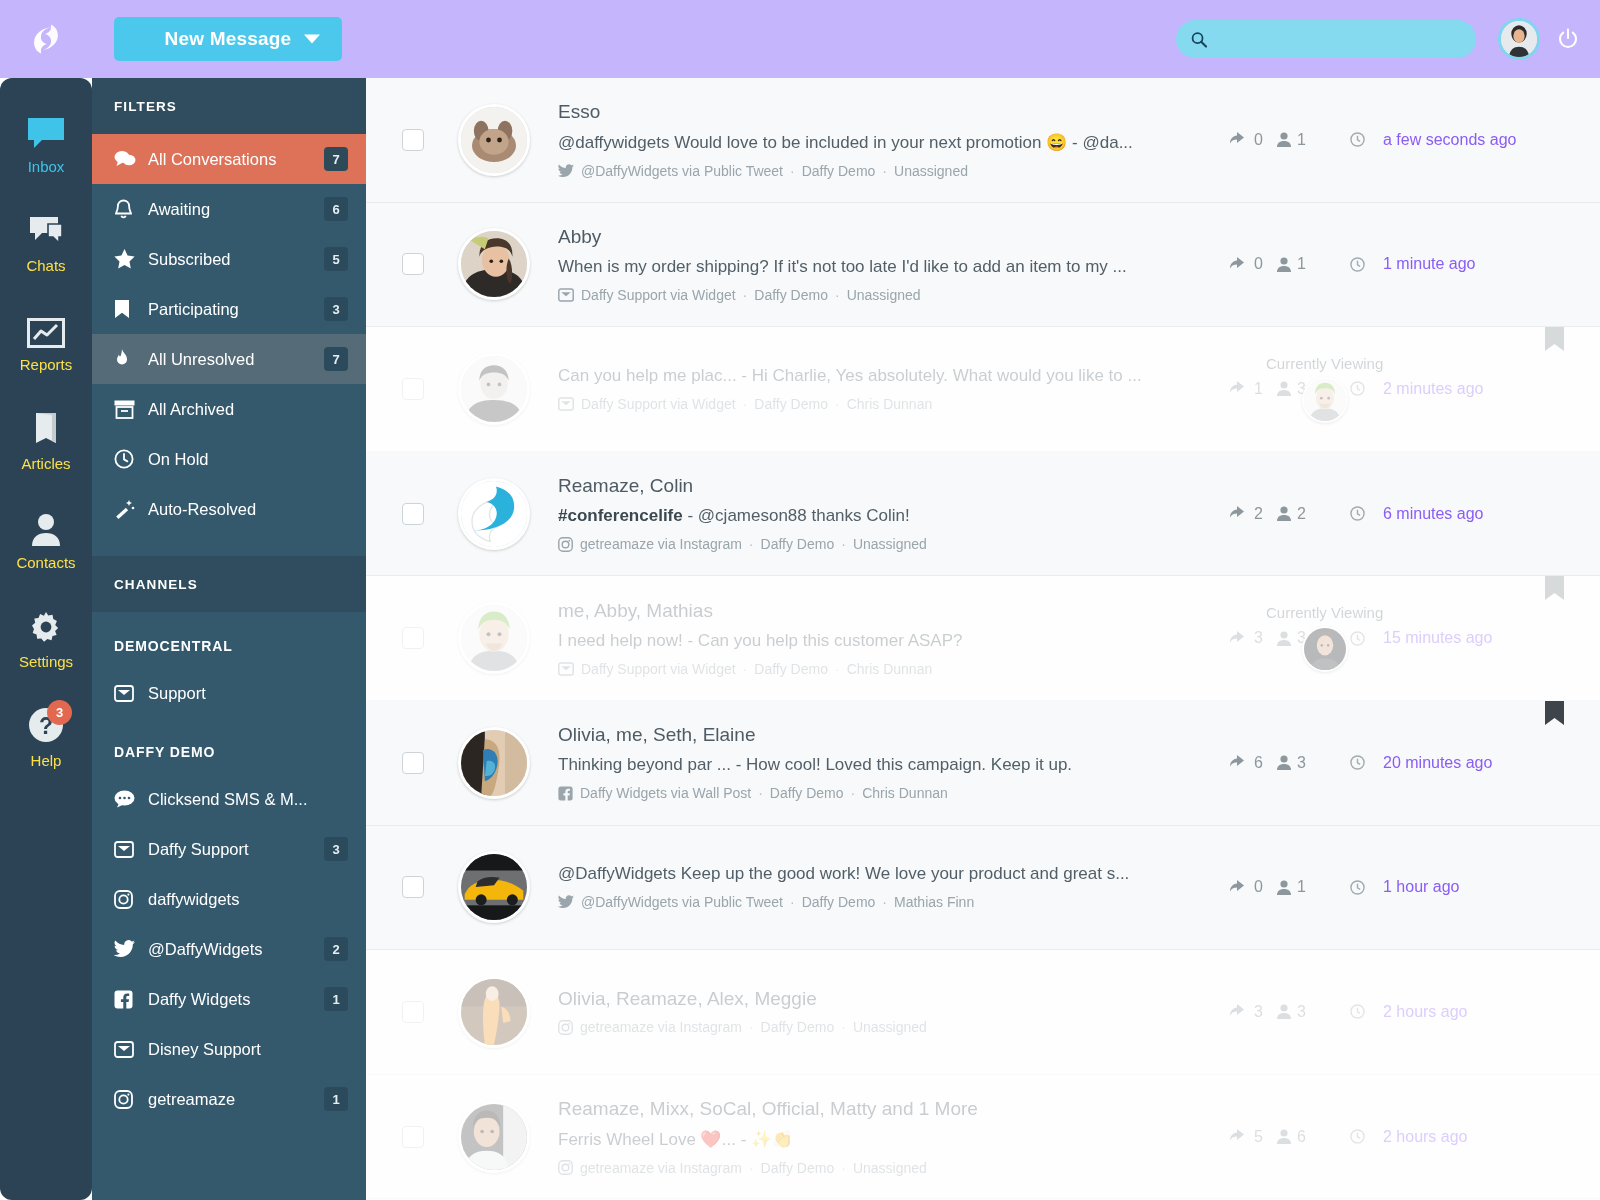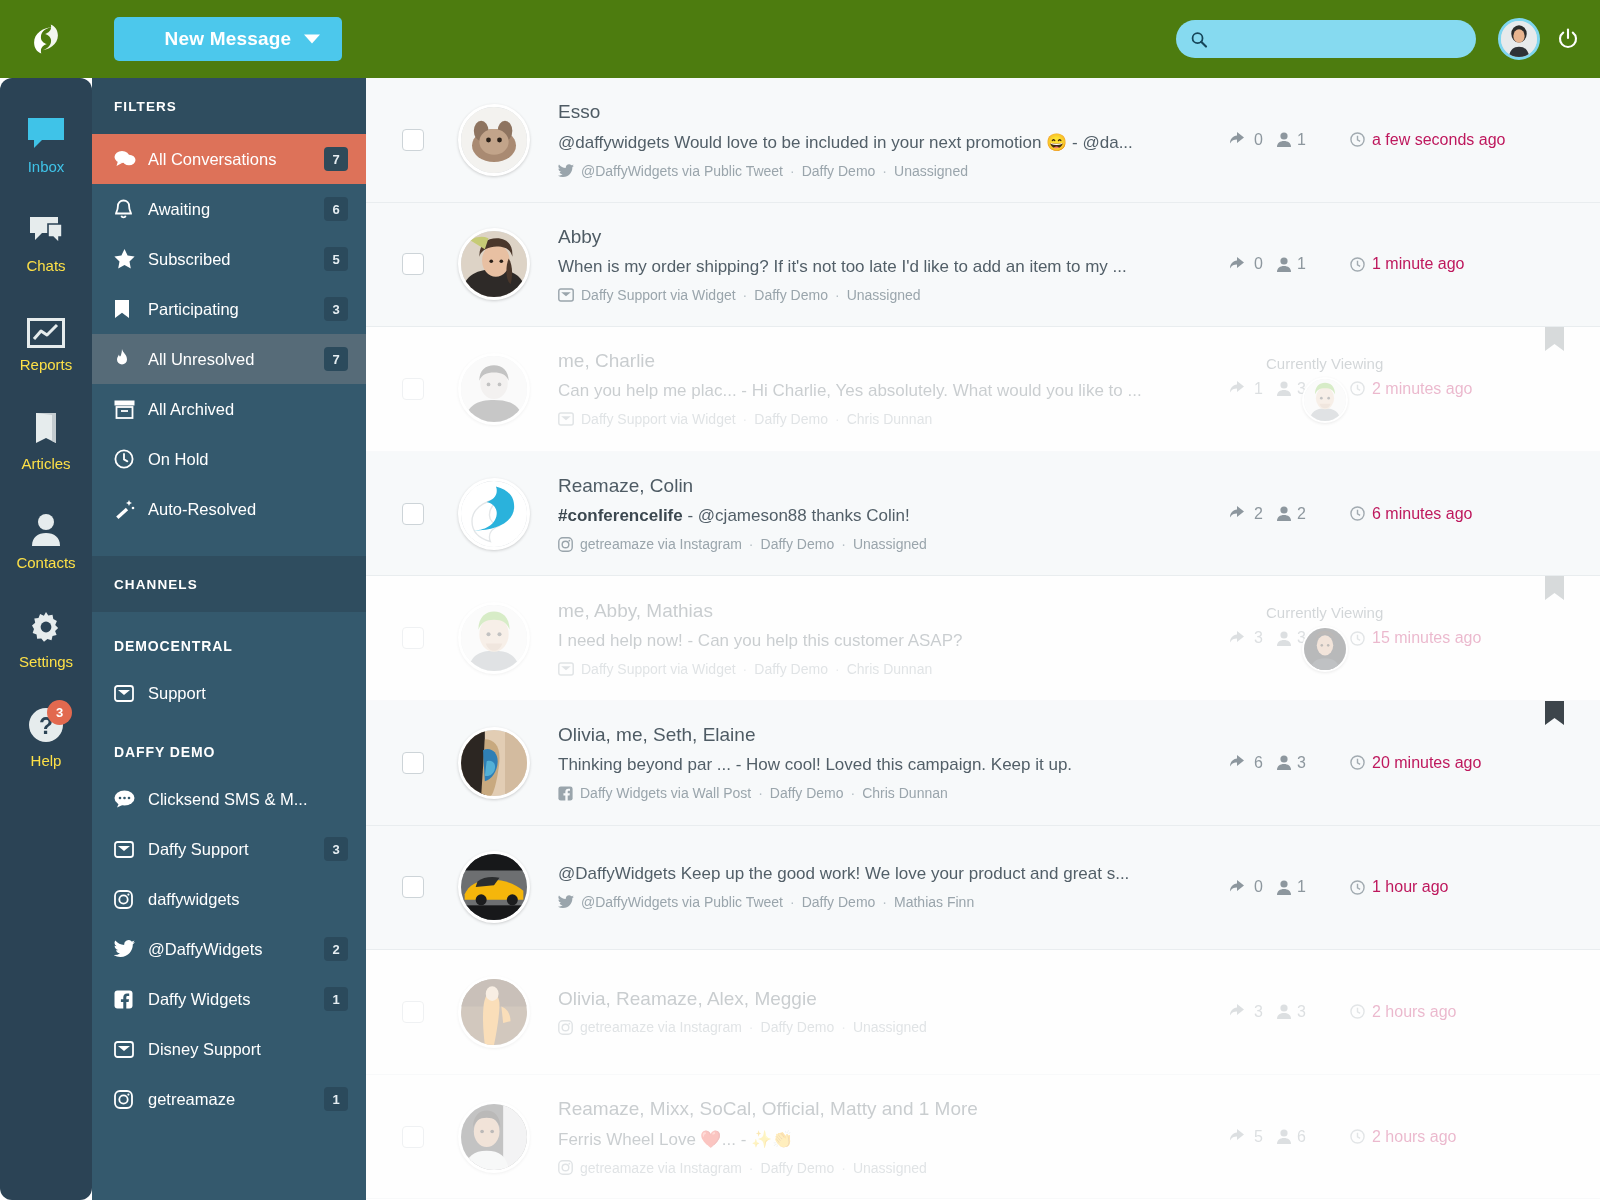--- a/index.html
+++ b/index.html
@@ -6,21 +6,21 @@
   html, body {
     width: 1600px; height: 1200px;
     font-family: "Liberation Sans", sans-serif;
     background: #ffffff;
     overflow: hidden;
   }
   #app { position: relative; width: 1600px; height: 1200px; display: flex; flex-direction: column; }
 
   
   .topbar {
-    height: 78px; background: #4d7c0f; flex: 0 0 78px;
+    height: 78px; background: #c4b5fd; flex: 0 0 78px;
     display: flex; align-items: center; position: relative; z-index: 20;
   }
   .logo-box { width: 92px; height: 78px; display: flex; align-items: center; justify-content: center; }
   .logo-mark { width: 34px; height: 34px; }
   .new-msg-btn {
     margin-left: 22px; width: 228px; height: 44px;
     background: #4cc8ec; border-radius: 5px;
     display: flex; align-items: center; justify-content: center;
     color: #ffffff; font-size: 19px; font-weight: bold;
     position: relative; cursor: pointer; letter-spacing: .2px;
@@ -130,22 +130,22 @@
   }
   .conv-meta .m-ico { display: inline-flex; align-items: center; }
   .dot { color: #b7c0c6; }
 
   .conv-stats {
     flex: 0 0 120px; display: flex; align-items: center; gap: 14px;
     color: #8d979e; font-size: 16px; justify-content: flex-start;
   }
   .stat { display: inline-flex; align-items: center; gap: 6px; }
   .conv-time {
-    flex: 0 0 250px; display: flex; align-items: center; gap: 7px;
-    color: #be185d; font-size: 16px; justify-content: flex-start;
+    flex: 0 0 250px; display: flex; align-items: center; gap: 18px;
+    color: #8b5cf6; font-size: 16px; justify-content: flex-start;
   }
   .flag { position: absolute; top: 0; right: 36px; }
   .viewing-wrap {
     position: absolute; left: 900px; top: 50%; transform: translateY(-50%);
     display: flex; flex-direction: column; align-items: center; gap: 5px;
   }
   .viewing-label { font-size: 15px; color: #6e7a82; white-space: nowrap; }
   .viewing-av {
     width: 46px; height: 46px; border-radius: 50%; overflow: hidden;
     border: 2px solid #fff; box-shadow: 0 1px 3px rgba(0,0,0,.25); background:#cfd5d9;
@@ -575,21 +575,20 @@
           <svg viewBox="0 0 72 72">
               <rect width="72" height="72" fill="#f1f1f1"></rect>
             <path d="M4 72c2-18 14-24 32-24s30 6 32 24z" fill="#4a4a4a"></path>
             <ellipse cx="36" cy="30" rx="15" ry="17" fill="#d8d3cf"></ellipse>
             <path d="M20 27c0-12 7-17 16-17s16 6 16 17c-3-7-8-9-16-9s-13 2-16 9z" fill="#3c3c3c"></path>
             <circle cx="30" cy="31" r="2" fill="#3a3a3a"></circle>
               <circle cx="42" cy="31" r="2" fill="#3a3a3a"></circle>
           </svg>
         </div>
         <div class="conv-main">
-          <div class="conv-title">me, Charlie</div>
           <div class="conv-snippet">Can you help me plac... - Hi Charlie, Yes absolutely. What would you like to ...</div>
           <div class="conv-meta">
             <span class="m-ico">
               <svg width="16" height="14" viewBox="0 0 20 17">
                   <rect x="1" y="1" width="18" height="15" rx="2.5" fill="none" stroke="#9aa5ac" stroke-width="1.8"></rect>
                   <path d="M4 5h12l-6 5z" fill="#9aa5ac"></path>
                 </svg>
             </span>
             <span>Daffy Support via Widget</span>
             <span class="dot">·</span>

